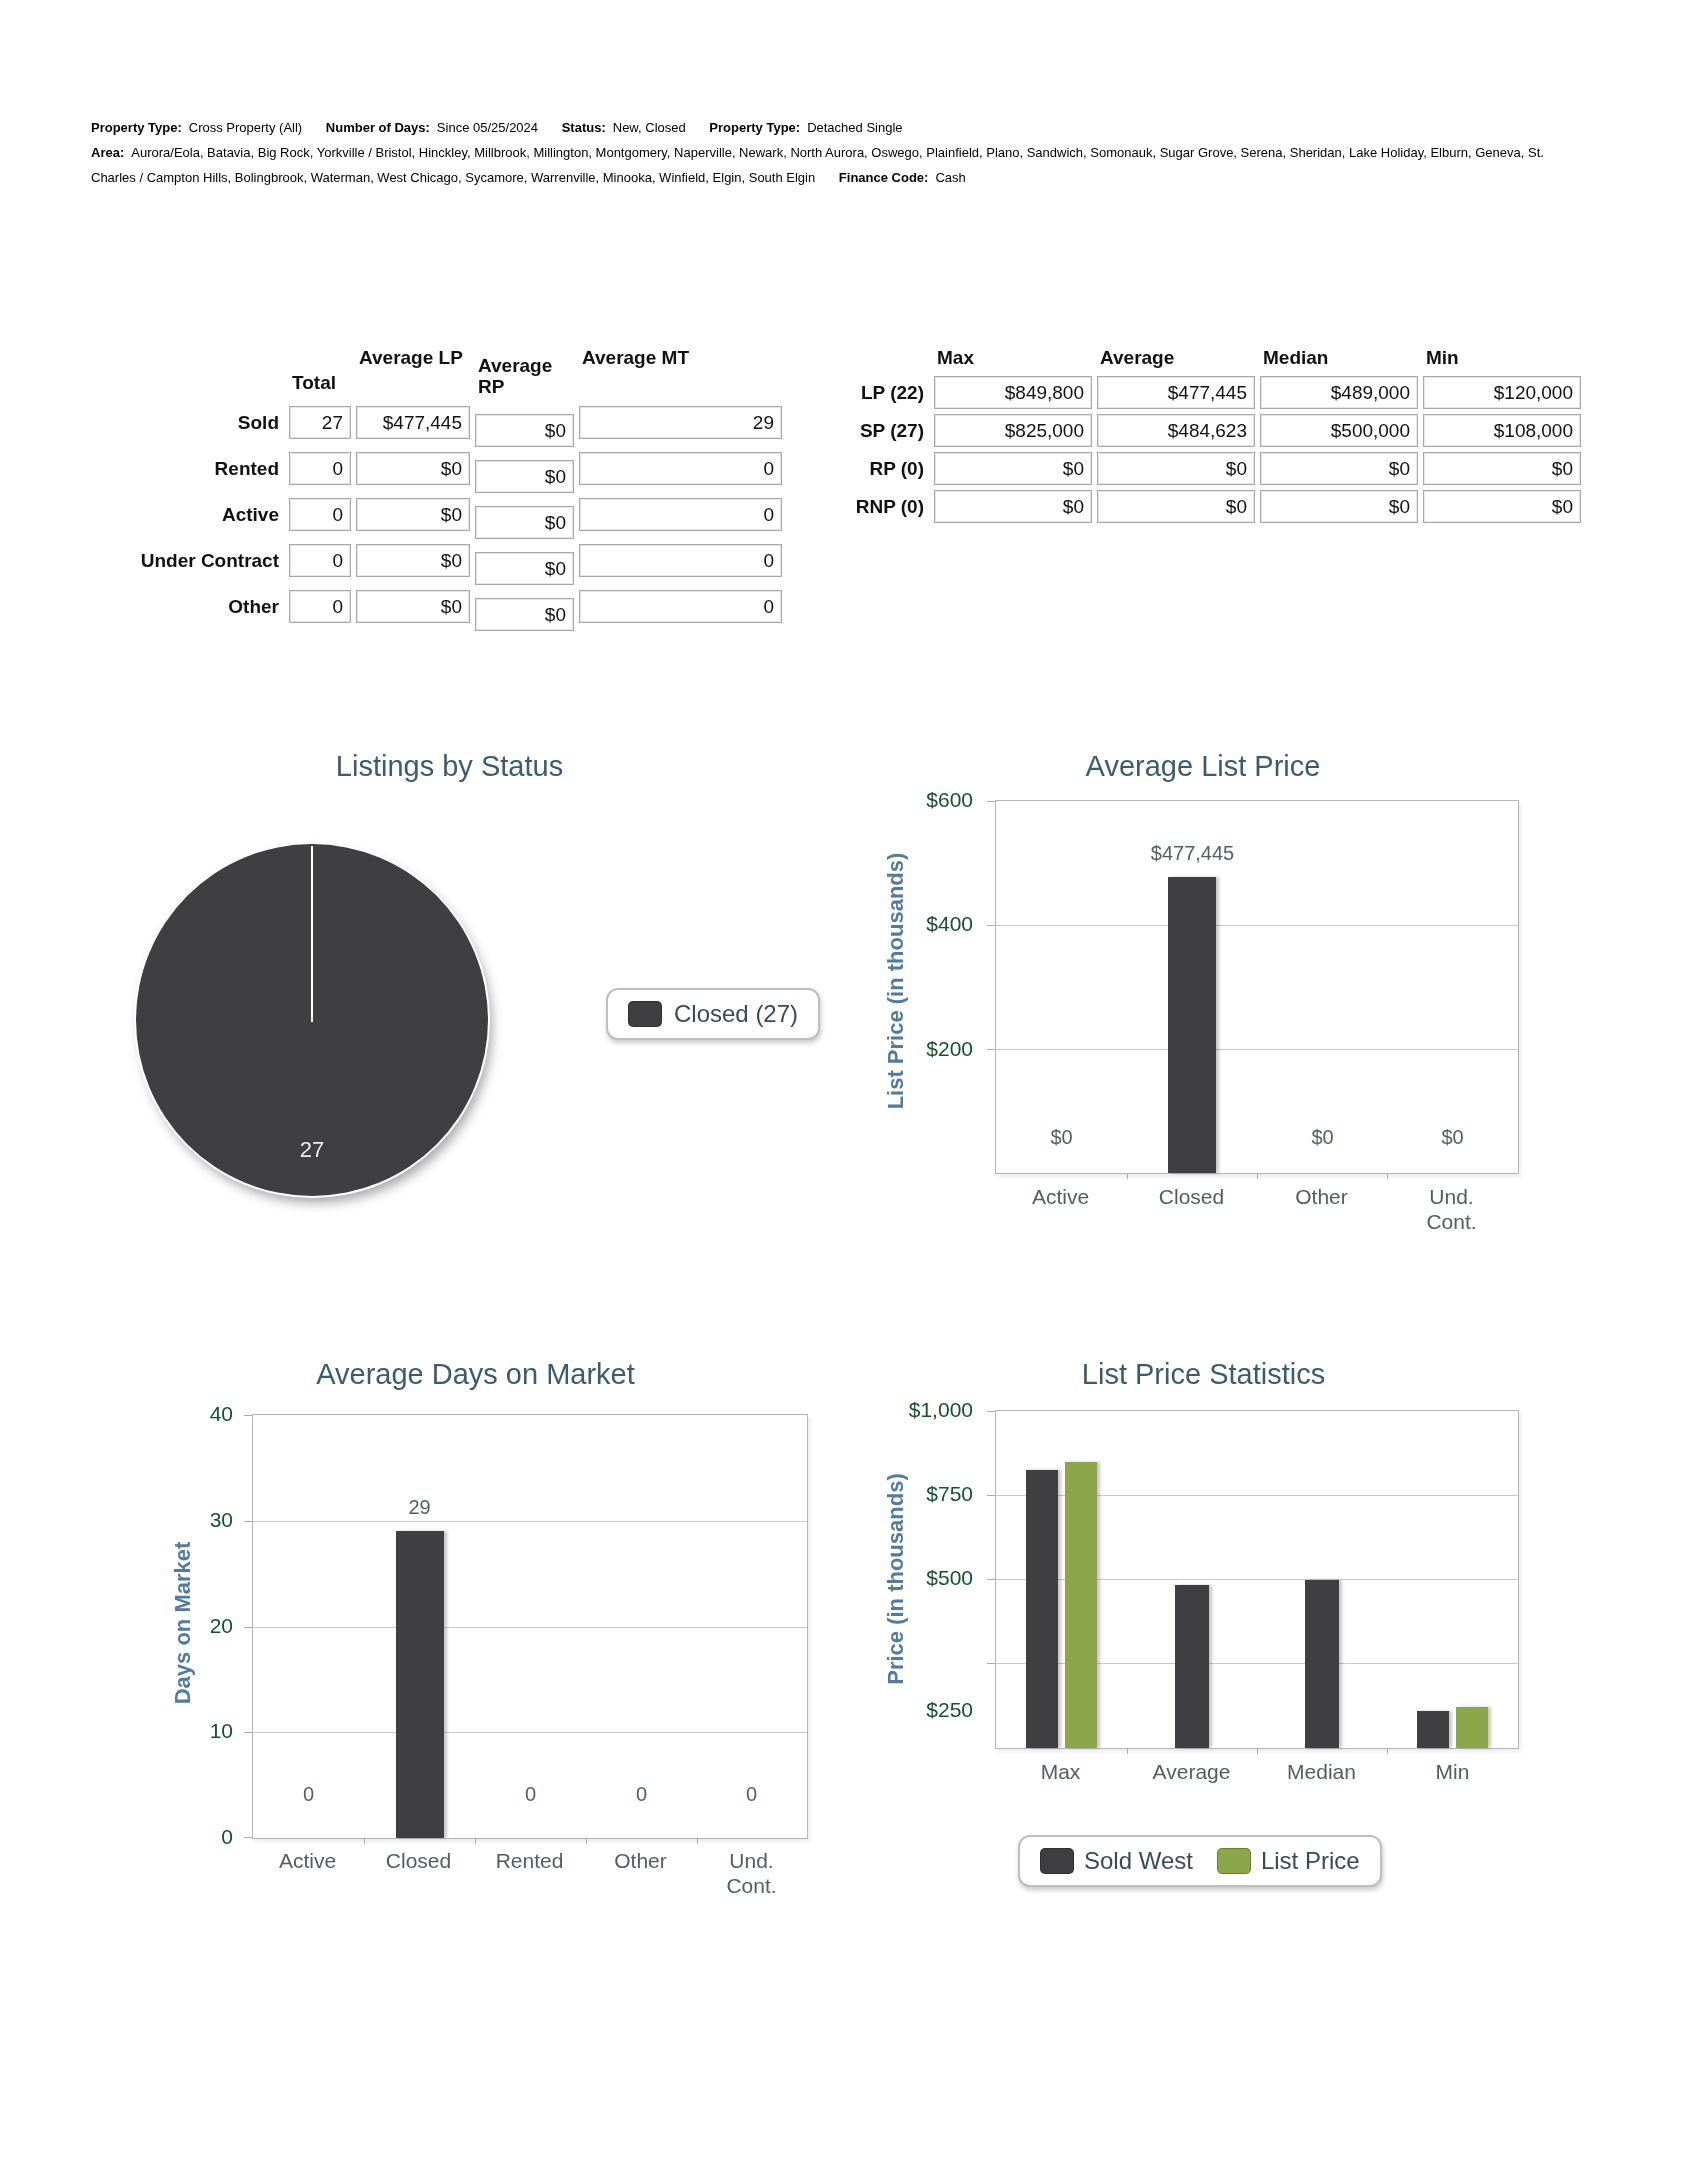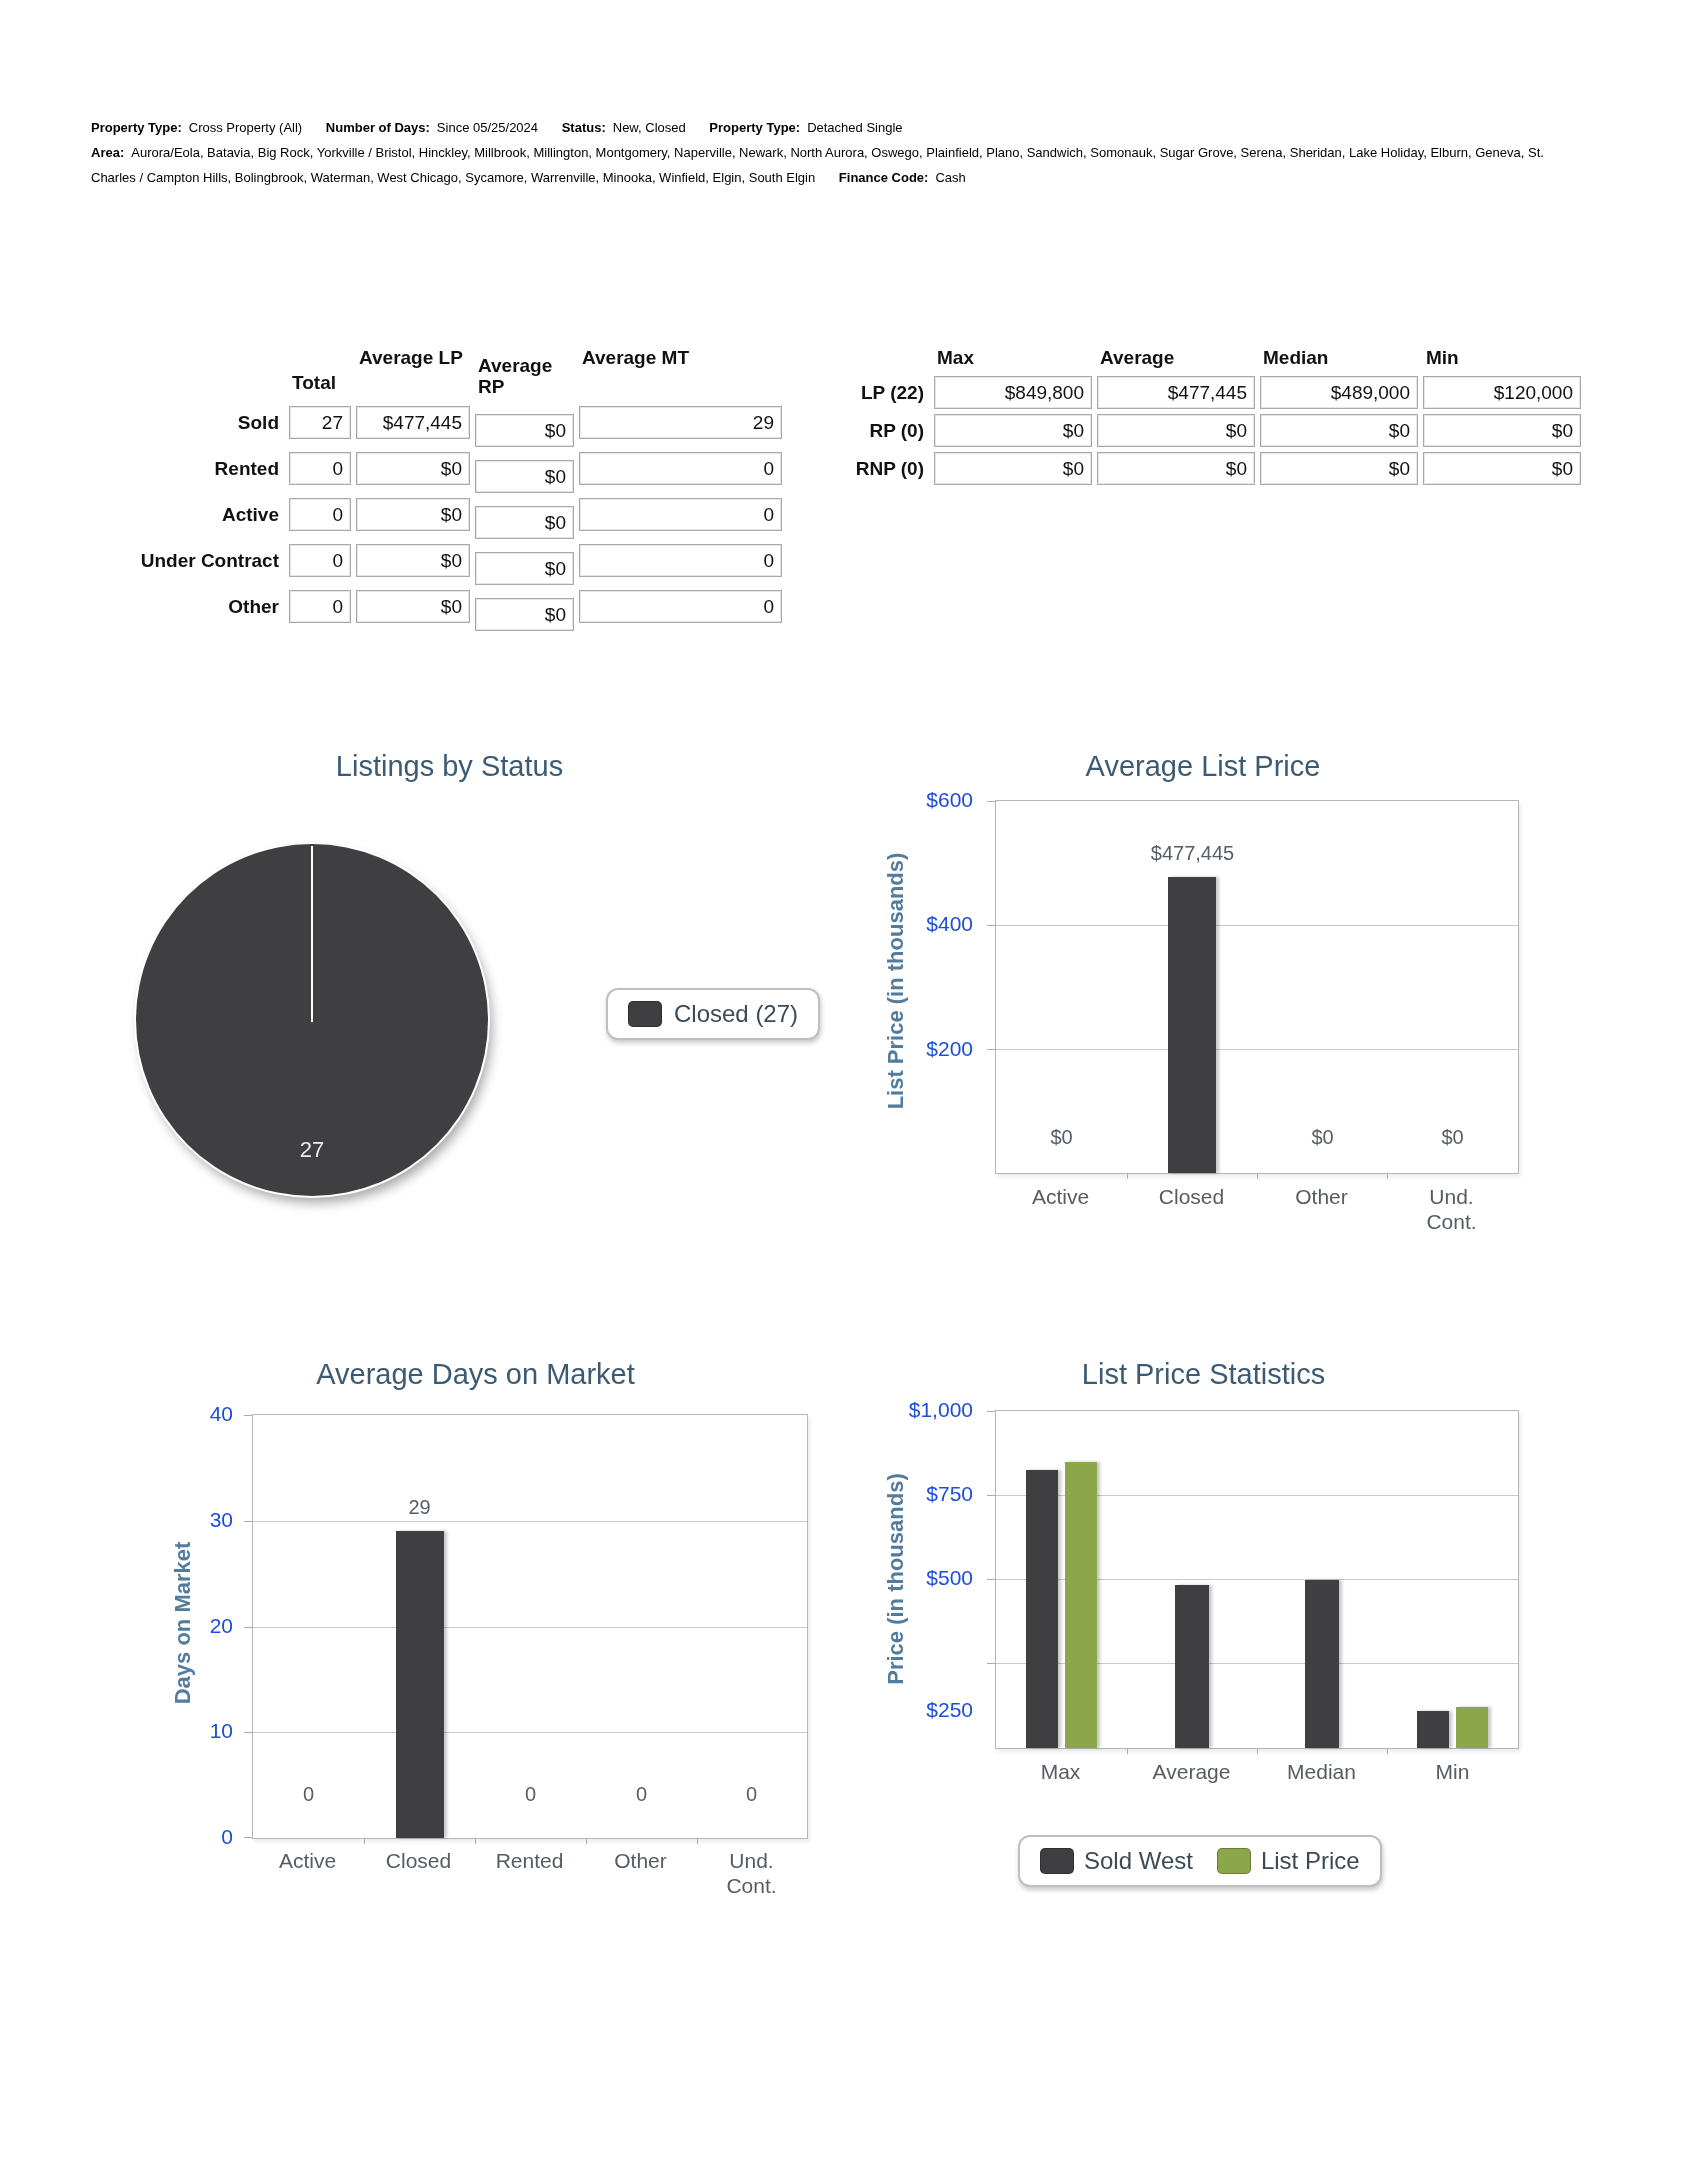--- a/index.html
+++ b/index.html
@@ -20,21 +20,21 @@
   .hcell{font-weight:bold;font-size:19px;line-height:21px;box-sizing:border-box;padding-left:3px;}
   .hrow{display:flex;gap:5px;align-items:flex-start;height:46px;margin-bottom:13px;}
   .w-lab-l{width:190px;} .w-total{width:62px;} .w-lp{width:114px;} .w-rp{width:99px;margin-top:8px;} .w-mt{width:203px;}
   .w-lab-r{width:97px;} .w-col{width:158px;}
   .self-end{align-self:flex-end;}
   
   .ctitle{position:absolute;text-align:center;font-size:29px;color:#3c5b72;}
   .plot{position:absolute;background:#fff;border:1px solid #b6b6b6;box-shadow:2px 3px 4px rgba(0,0,0,0.08);}
   .grid{position:absolute;left:0;right:0;height:1px;background:#c9c9c9;}
   .bar{position:absolute;bottom:0;box-shadow:3px 0 3px rgba(0,0,0,0.22);}
-  .ytick{position:absolute;width:84px;text-align:right;font-size:21px;color:#1d4ed8;line-height:22px;}
+  .ytick{position:absolute;width:84px;text-align:right;font-size:21px;color:#14532d;line-height:22px;}
   .ymark{position:absolute;width:8px;height:1px;background:#ababab;left:-9px;}
   .xmark{position:absolute;width:1px;height:6px;background:#ababab;top:100%;}
   .cat{position:absolute;text-align:center;font-size:21px;color:#555d63;line-height:25px;}
   .val{position:absolute;text-align:center;font-size:20px;color:#565e66;}
   .vlabel{position:absolute;font-size:22px;font-weight:bold;color:#527c9e;transform:rotate(-90deg);text-align:center;}
   .legend{position:absolute;display:flex;align-items:center;gap:12px;background:#fff;border:2px solid #bfbfbf;
     border-radius:12px;box-shadow:1px 3px 5px rgba(0,0,0,0.22);padding:10px 20px;font-size:24px;color:#3b4a57;}
   .swatch{width:32px;height:24px;border-radius:5px;border:1px solid rgba(0,0,0,0.25);}
   
   .pie{position:absolute;border-radius:50%;box-shadow:0 0 0 2px #ffffff,4px 7px 12px rgba(0,0,0,0.35);}
@@ -106,20 +106,27 @@
     <div class="hcell w-col">Average</div>
     <div class="hcell w-col">Median</div>
     <div class="hcell w-col">Min</div>
   </div>
   <div class="trow">
     <div class="rlabel w-lab-r">LP (22)</div>
     <div class="cellbox w-col">$849,800</div>
     <div class="cellbox w-col">$477,445</div>
     <div class="cellbox w-col">$489,000</div>
     <div class="cellbox w-col">$120,000</div>
+  </div>
+  <div class="trow">
+    <div class="rlabel w-lab-r">SP (27)</div>
+    <div class="cellbox w-col">$825,000</div>
+    <div class="cellbox w-col">$484,623</div>
+    <div class="cellbox w-col">$500,000</div>
+    <div class="cellbox w-col">$108,000</div>
   </div>
   <div class="trow">
     <div class="rlabel w-lab-r">RP (0)</div>
     <div class="cellbox w-col">$0</div>
     <div class="cellbox w-col">$0</div>
     <div class="cellbox w-col">$0</div>
     <div class="cellbox w-col">$0</div>
   </div>
   <div class="trow">
     <div class="rlabel w-lab-r">RNP (0)</div>

